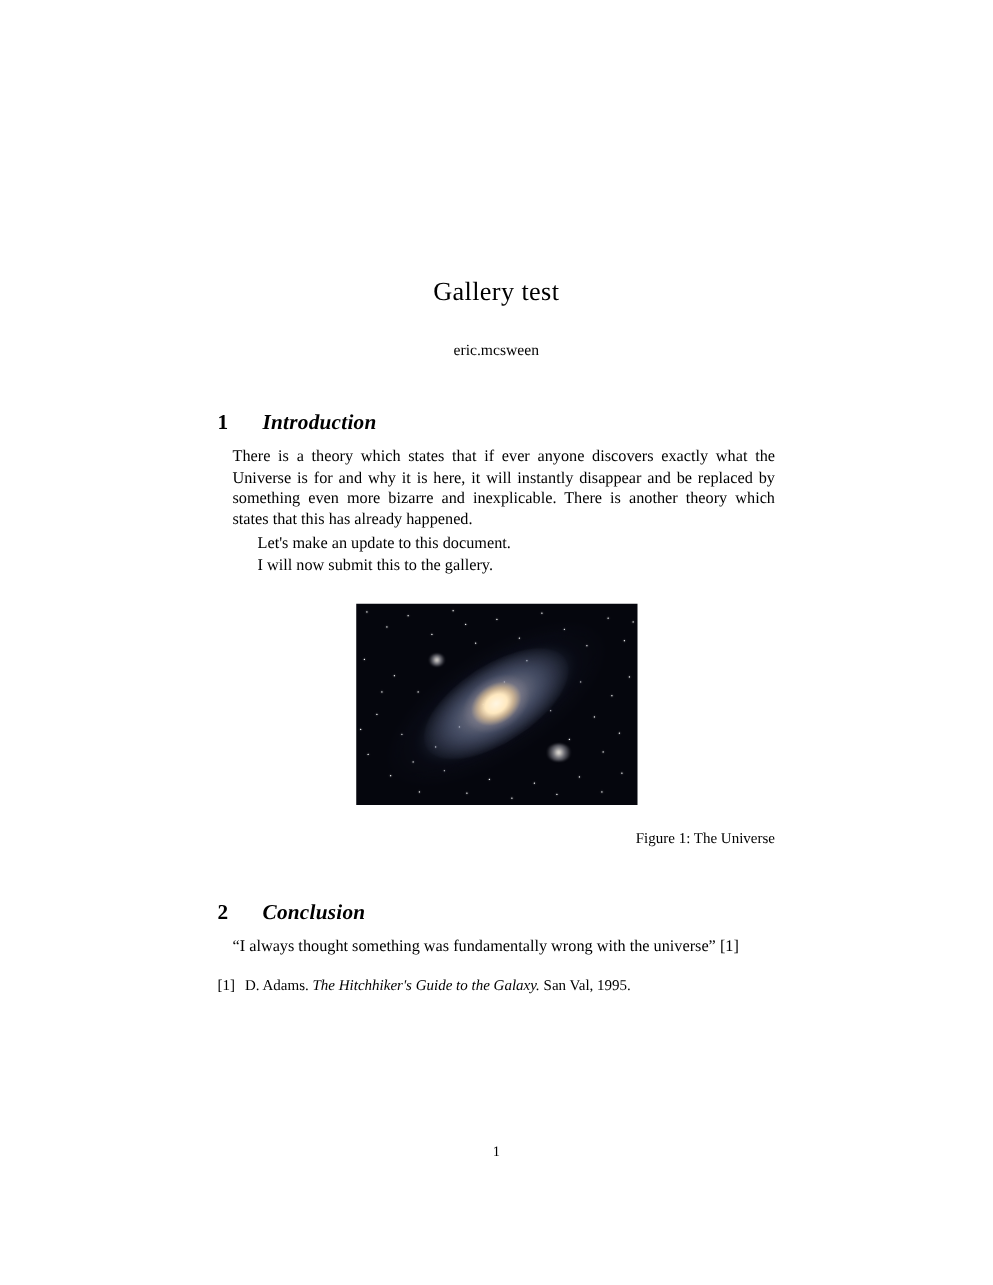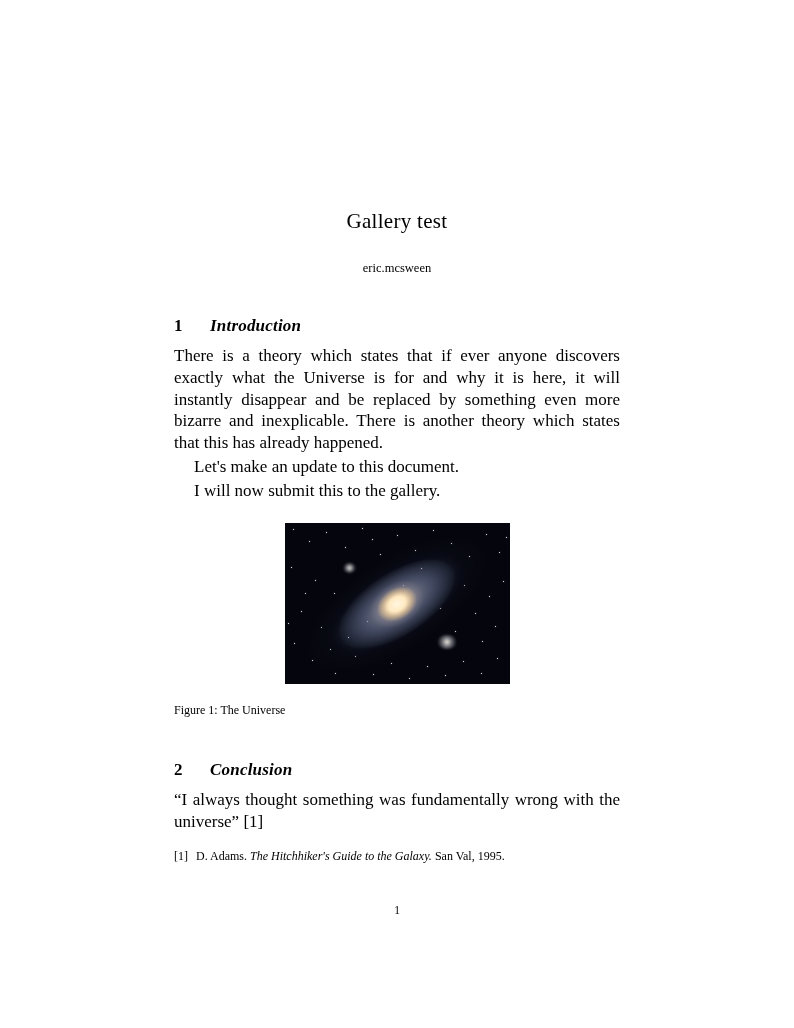--- a/index.html
+++ b/index.html
@@ -10,21 +10,21 @@
   body {
     width: 794px;
     height: 1028px;
     position: relative;
     font-family: "Liberation Serif", serif;
     color: #000000;
     overflow: hidden;
   }
   .page {
     position: absolute;
-    left: 0; top: 4px;
+    left: 0; top: 16px;
     width: 794px;
     height: 976px;
     background: #fff;
   }
   .content {
     position: absolute;
     left: 174px;
     top: 0;
     width: 446px;
   }
@@ -59,24 +59,24 @@
   }
   .sec-num {
     width: 36px;
     flex: 0 0 36px;
     font-size: 17px;
     font-weight: bold;
   }
   .sec-intro { margin-top: 40px; }
   .sec-conclusion { margin-top: 42px; }
   p.body {
-    font-size: 17px;
+    font-size: 13px;
     line-height: 1.28;
     text-align: justify;
-    margin: 9px 0 0 0;
+    margin: 9px 0 0 12px;
     text-indent: 0;
     hyphens: none;
   }
   p.indent {
     text-indent: 20px;
     margin-top: 2px;
   }
   .figure {
     margin-top: 22px;
     text-align: center;
@@ -141,21 +141,21 @@
     position: absolute;
     display: block;
     width: 1px; height: 1px;
     background: #ffffff;
     border-radius: 50%;
     box-shadow: 0 0 1.5px rgba(255,255,255,0.85);
   }
   .figcaption {
     font-size: 12px;
     margin-top: 19px;
-    text-align: left;
+    text-align: right;
   }
   h2.refs {
     font-size: 17px;
     font-weight: bold;
     margin: 40px 0 0 0;
   }
   .ref-entry {
     display: flex;
     font-size: 12px;
     margin-top: 16px;

